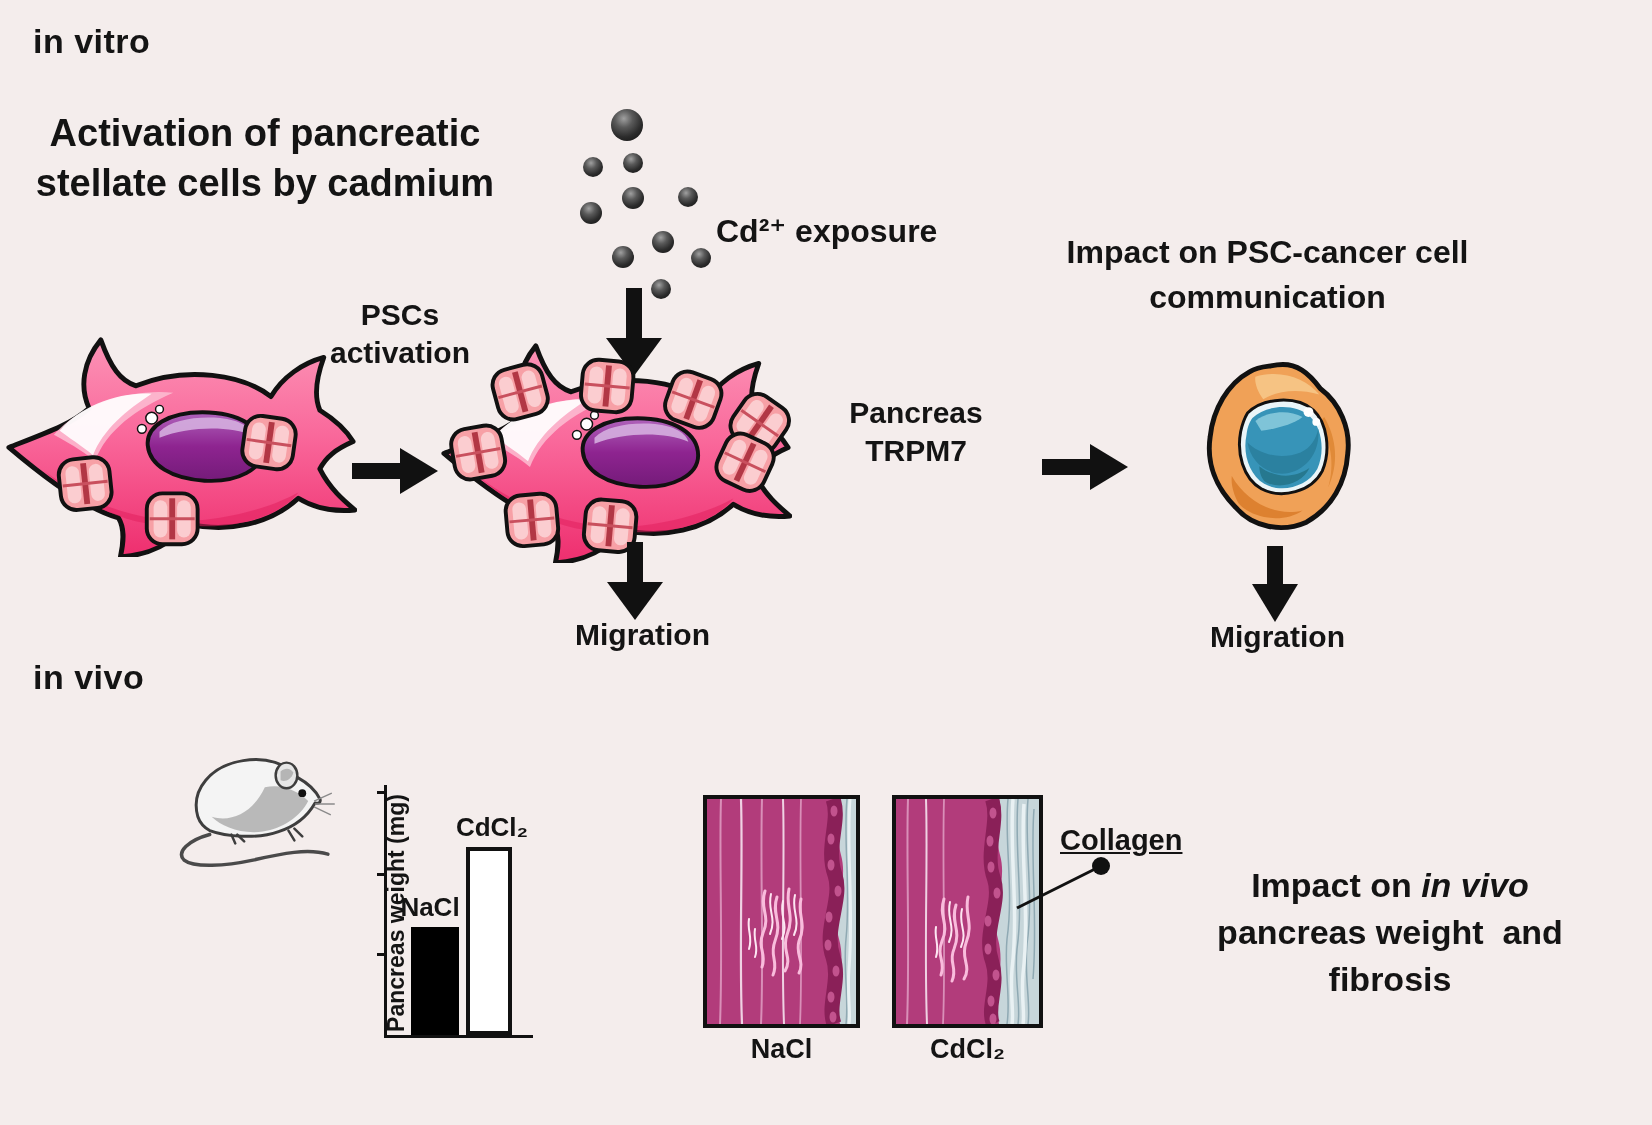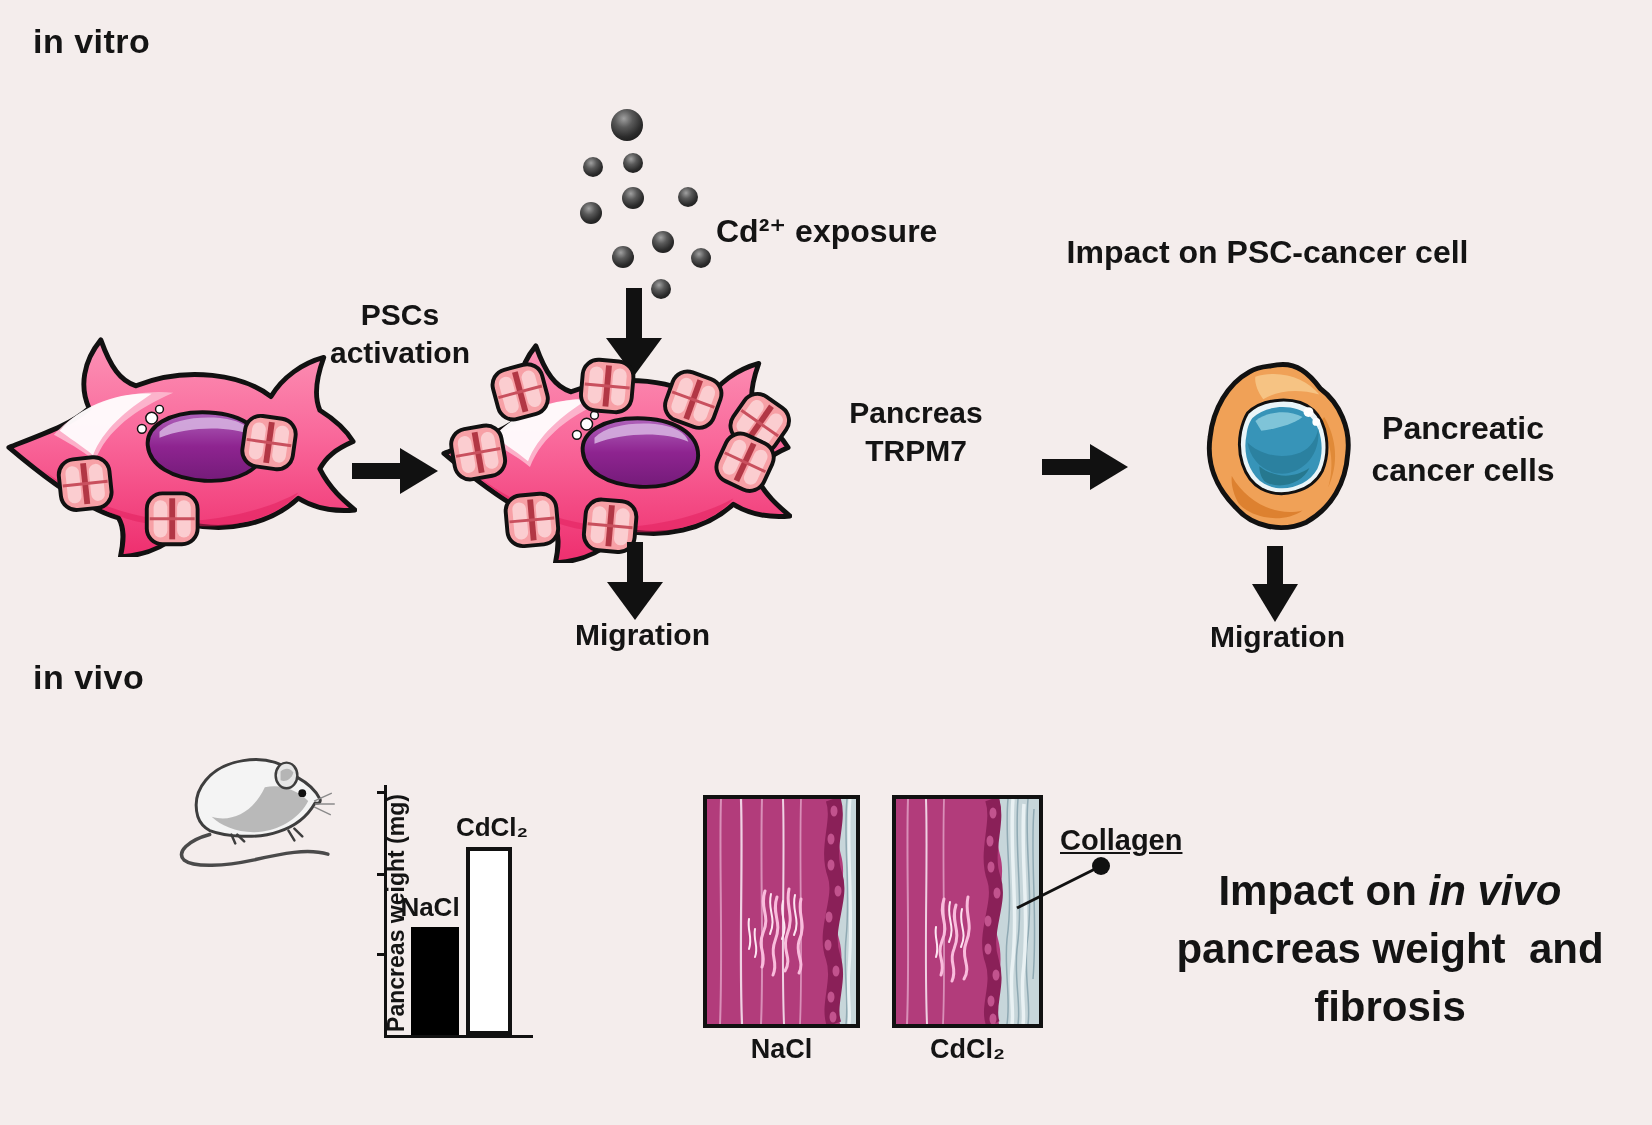--- a/index.html
+++ b/index.html
@@ -78,20 +78,24 @@
         <circle cx="150" cy="88" r="6" fill="#fff" stroke="#111" stroke-width="1.5"></circle>
         <circle cx="140" cy="99" r="4.5" fill="#fff" stroke="#111" stroke-width="1.5"></circle>
         <circle cx="158" cy="79" r="4" fill="#fff" stroke="#111" stroke-width="1.5"></circle>
       </g>
       <path id="psc-body" d="M4,118 C45,102 68,94 86,78 C76,56 80,30 98,8 C108,36 118,50 134,55 C186,34 244,44 272,66 C284,46 304,32 326,26 C318,48 316,66 322,80 C338,90 350,102 356,112 C338,120 328,128 322,140 C332,160 346,172 358,182 C336,184 316,180 300,170 C272,196 228,206 186,196 C172,216 148,228 118,230 C122,212 122,200 116,190 C86,182 44,152 4,118 Z"></path>
     </defs>
   </svg>
 
   <div class="abs section-label" style="left:33px;top:22px;">in vitro</div>
 
+  <div class="abs big-title ctr" style="left:15px;top:108px;width:500px;">
+    <div>Activation of pancreatic</div>
+    <div>stellate cells by cadmium</div>
+  </div>
 
   <div class="abs sphere" style="left:611px;top:109px;width:32px;height:32px;"></div>
   <div class="abs sphere" style="left:583px;top:157px;width:20px;height:20px;"></div>
   <div class="abs sphere" style="left:623px;top:153px;width:20px;height:20px;"></div>
   <div class="abs sphere" style="left:622px;top:187px;width:22px;height:22px;"></div>
   <div class="abs sphere" style="left:580px;top:202px;width:22px;height:22px;"></div>
   <div class="abs sphere" style="left:678px;top:187px;width:20px;height:20px;"></div>
   <div class="abs sphere" style="left:652px;top:231px;width:22px;height:22px;"></div>
   <div class="abs sphere" style="left:612px;top:246px;width:22px;height:22px;"></div>
   <div class="abs sphere" style="left:691px;top:248px;width:20px;height:20px;"></div>
@@ -156,42 +160,39 @@
     <div>TRPM7</div>
   </div>
 
   <svg class="abs" style="left:1042px;top:444px;" width="86" height="46" viewBox="0 0 86 46">
     <rect x="0" y="15" width="50" height="16" fill="#111"></rect>
     <polygon points="48,0 86,23 48,46" fill="#111"></polygon>
   </svg>
 
   <div class="abs mid-title ctr" style="left:1035px;top:230px;width:465px;">
     <div>Impact on PSC-cancer cell</div>
+    <div>communication</div>
   </div>
 
   <svg class="abs" style="left:1198px;top:360px;" width="158" height="172" viewBox="0 0 160 175">
     <path d="M80,5 C100,2 113,14 124,29 C144,44 155,70 152,95 C150,125 136,150 110,165 C85,176 55,170 38,150 C18,130 8,105 12,78 C15,50 30,24 52,12 C62,6 70,7 80,5 Z" fill="#f0a157" stroke="#111" stroke-width="5" stroke-linejoin="round"></path>
     <path d="M58,17 C84,9 110,19 123,35 C101,29 80,31 66,40 C60,32 57,23 58,17 Z" fill="#f6c383"></path>
     <path d="M128,58 C141,80 143,106 132,130 C139,106 135,82 123,64 Z" fill="#e08a38"></path>
     <path d="M34,118 C49,145 80,160 106,153 C86,167 54,161 41,146 C36,137 33,127 34,118 Z" fill="#dd8130"></path>
     <g>
       <path d="M50,54 C66,38 100,36 117,51 C131,64 135,92 126,113 C115,134 85,142 64,131 C45,120 39,94 43,73 C45,64 47,59 50,54 Z" fill="#eaf5f8" stroke="#111" stroke-width="3"></path>
       <path d="M55,59 C69,45 99,44 113,57 C126,69 129,93 121,111 C111,129 85,136 67,126 C51,116 45,94 49,76 C50,68 52,63 55,59 Z" fill="#3794b8"></path>
       <path d="M50,84 C62,96 84,102 104,94 C114,90 120,80 122,70 C124,92 112,110 92,115 C70,119 53,103 50,84 Z" fill="#2b81a0"></path>
       <path d="M62,108 C77,120 97,121 113,110 C106,126 81,133 67,123 C63,118 62,112 62,108 Z" fill="#26788f"></path>
       <path d="M58,62 C70,52 92,50 106,58 C96,66 78,70 64,72 Z" fill="#7fc4d8"></path>
       <circle cx="112" cy="53" r="5" fill="#fff"></circle>
       <circle cx="120" cy="63" r="4" fill="#fff"></circle>
     </g>
   </svg>
 
-  <div class="abs label32 ctr" style="left:1358px;top:408px;width:210px;line-height:1.3;">
-    <div>Pancreatic</div>
-    <div>cancer cells</div>
-  </div>
 
   <svg class="abs" style="left:1252px;top:546px;" width="46" height="76" viewBox="0 0 46 76">
     <rect x="15" y="0" width="16" height="40" fill="#111"></rect>
     <polygon points="0,38 46,38 23,76" fill="#111"></polygon>
   </svg>
   <div class="abs label30 ctr" style="left:1195px;top:618px;width:165px;">Migration</div>
 
   <div class="abs section-label" style="left:33px;top:658px;">in vivo</div>
 
   <svg class="abs" style="left:170px;top:738px;" width="168" height="130" viewBox="0 0 170 132">
@@ -300,19 +301,19 @@
     </svg>
   </div>
   <div class="abs histo-label chem" style="left:892px;top:1034px;width:151px;">CdCl₂</div>
 
   <div class="abs" style="left:1060px;top:824px;font-size:29px;text-decoration:underline;">Collagen</div>
   <svg class="abs" style="left:1008px;top:856px;" width="104" height="58" viewBox="0 0 104 58">
     <line x1="93" y1="10" x2="9" y2="52" stroke="#111" stroke-width="3"></line>
     <circle cx="93" cy="10" r="9" fill="#111"></circle>
   </svg>
 
-  <div class="abs ctr" style="left:1155px;top:862px;width:470px;font-size:42px;line-height:1.38;text-align:center;">
+  <div class="abs ctr" style="left:1155px;top:862px;width:470px;font-size:34px;line-height:1.38;text-align:center;">
     <div><span class="pre">Impact on </span><span class="ital">in vivo</span></div>
     <div class="pre">pancreas weight  and</div>
     <div>fibrosis</div>
   </div>
 
 </div>
 
 </body></html>

